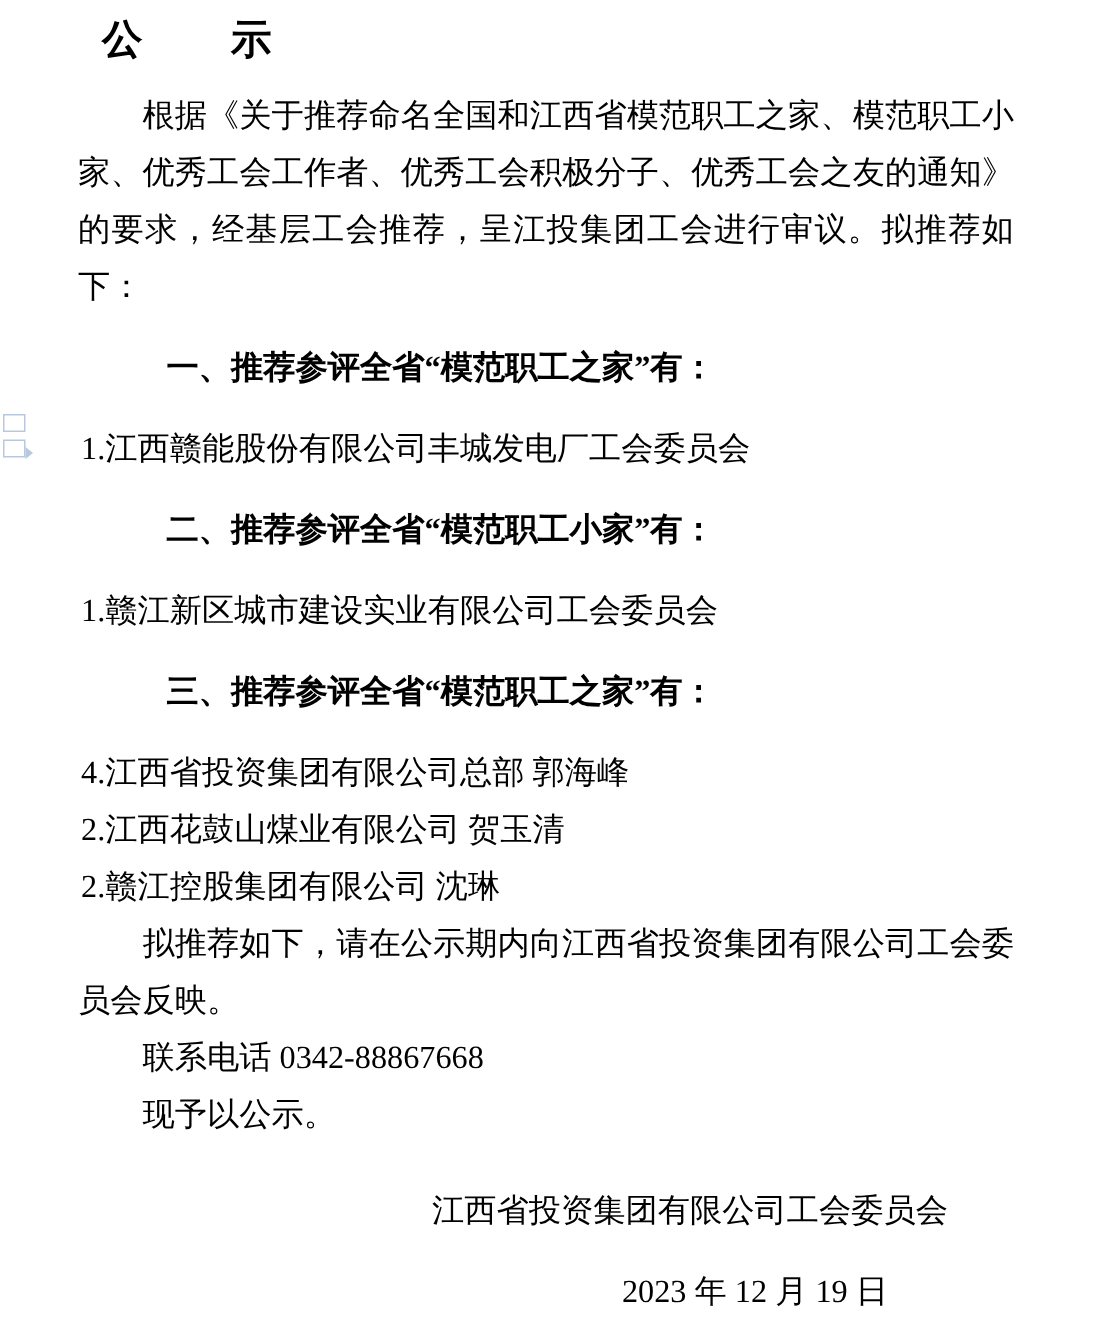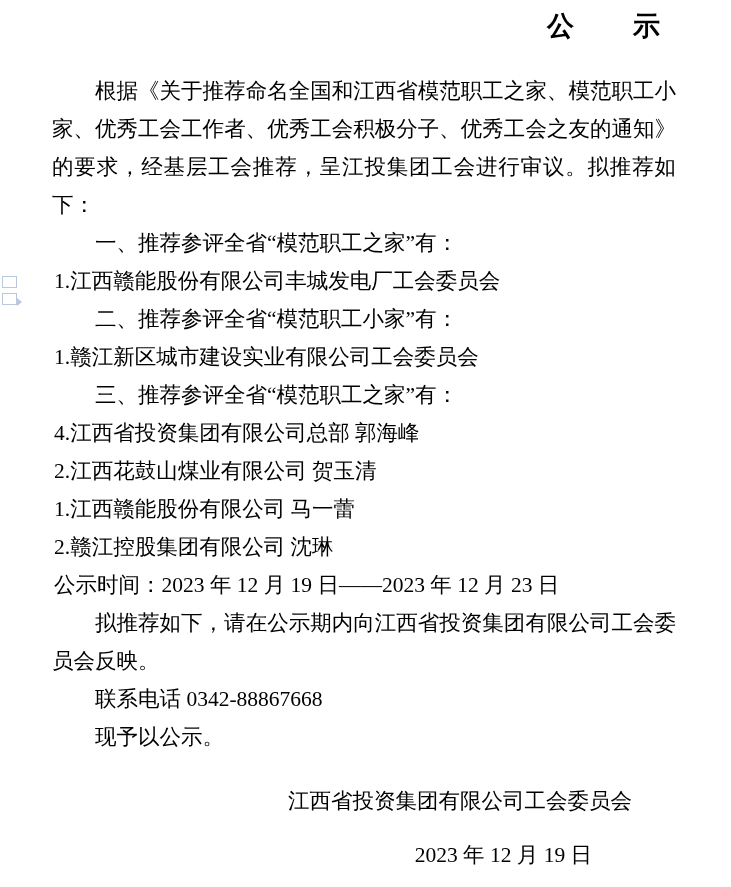--- a/index.html
+++ b/index.html
@@ -16,46 +16,46 @@
     overflow: hidden;
   }
   .page {
     position: relative;
     width: 731px;
     height: 887px;
     box-sizing: border-box;
     padding: 0 55px 0 52px;
   }
   .doc-title {
-    text-align: right;
+    text-align: left;
     font-size: 27px;
     font-weight: bold;
     letter-spacing: 16px;
     margin: 6px 0 0 0;
     padding-left: 16px;
     line-height: 40px;
     font-family: Liberation Sans, sans-serif;
   }
   .body-text {
     font-size: 21.5px;
     line-height: 38px;
     text-align: justify;
     text-justify: inter-ideograph;
     margin: 0;
   }
   .para-indent {
     text-indent: 43px;
   }
   .intro {
-    margin-top: 26px;
+    margin-top: 12px;
   }
   .section-head {
-    font-weight: normal;
+    font-weight: bold;
     text-indent: 43px;
-    margin: 0;
+    margin: 16px;
   }
   .item-line {
     margin: 0;
     text-indent: 0;
     padding-left: 2px;
   }
   .notice-time {
     margin: 0;
     text-indent: 0;
     padding-left: 2px;
@@ -135,24 +135,22 @@
   <p class="body-text section-head">一、推荐参评全省“模范职工之家”有：</p>
   <p class="body-text item-line">1.江西赣能股份有限公司丰城发电厂工会委员会</p>
 
   <p class="body-text section-head">二、推荐参评全省“模范职工小家”有：</p>
   <p class="body-text item-line">1.赣江新区城市建设实业有限公司工会委员会</p>
 
   <p class="body-text section-head">三、推荐参评全省“模范职工之家”有：</p>
   <p class="body-text item-line">4.江西省投资集团有限公司总部  郭海峰</p>
   <p class="body-text item-line">2.江西花鼓山煤业有限公司  贺玉清</p>
 
-  <p class="body-text item-line">1.江西赣能股份有限公司  马一蕾</p>
   <p class="body-text item-line">2.赣江控股集团有限公司  沈琳</p>
 
-  <p class="body-text notice-time">公示时间：2023 年 12 月 19 日——2023 年 12 月 23 日</p>
   <p class="body-text para-indent">拟推荐如下，请在公示期内向江西省投资集团有限公司工会委员会反映。</p>
   <p class="body-text phone-line">联系电话 0342-88867668</p>
   <p class="body-text closing">现予以公示。</p>
 
   <div class="signature-block">
     <p class="sig-line">江西省投资集团有限公司工会委员会</p>
     <p class="sig-line sig-date">2023 年 12 月 19 日</p>
   </div>
 
 </div>

